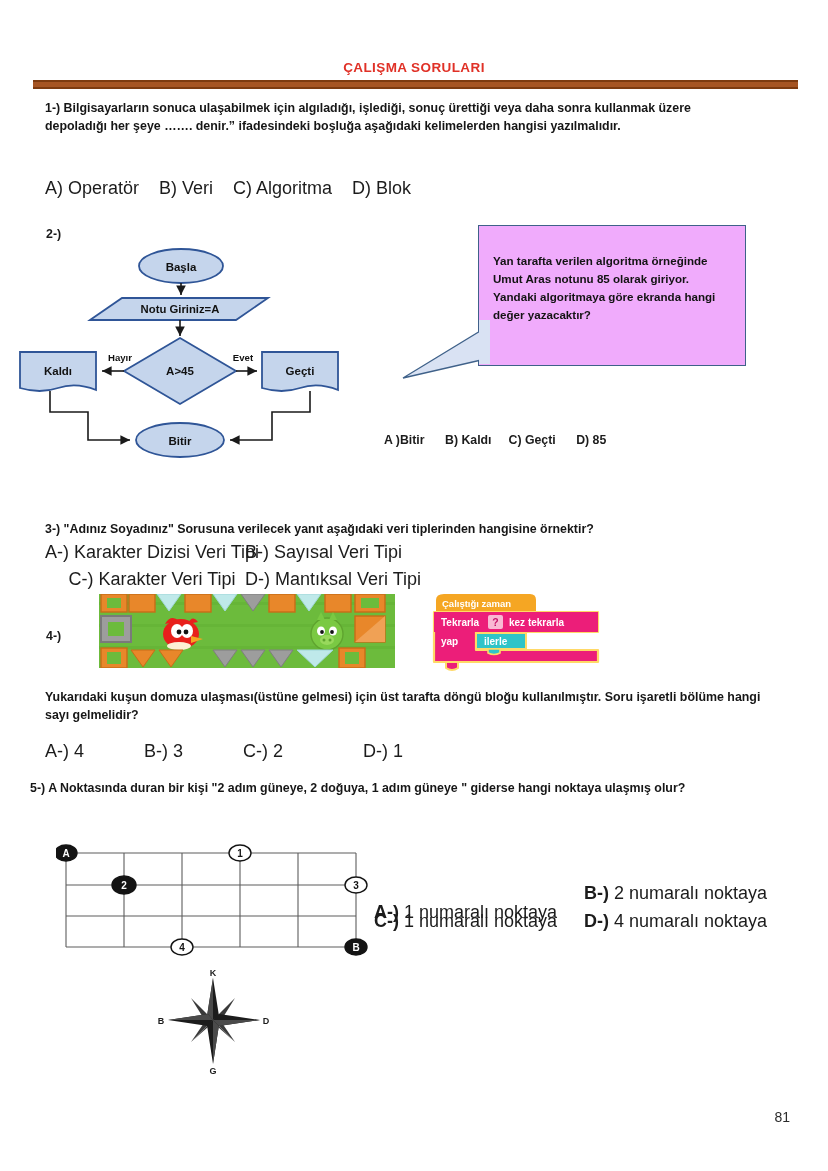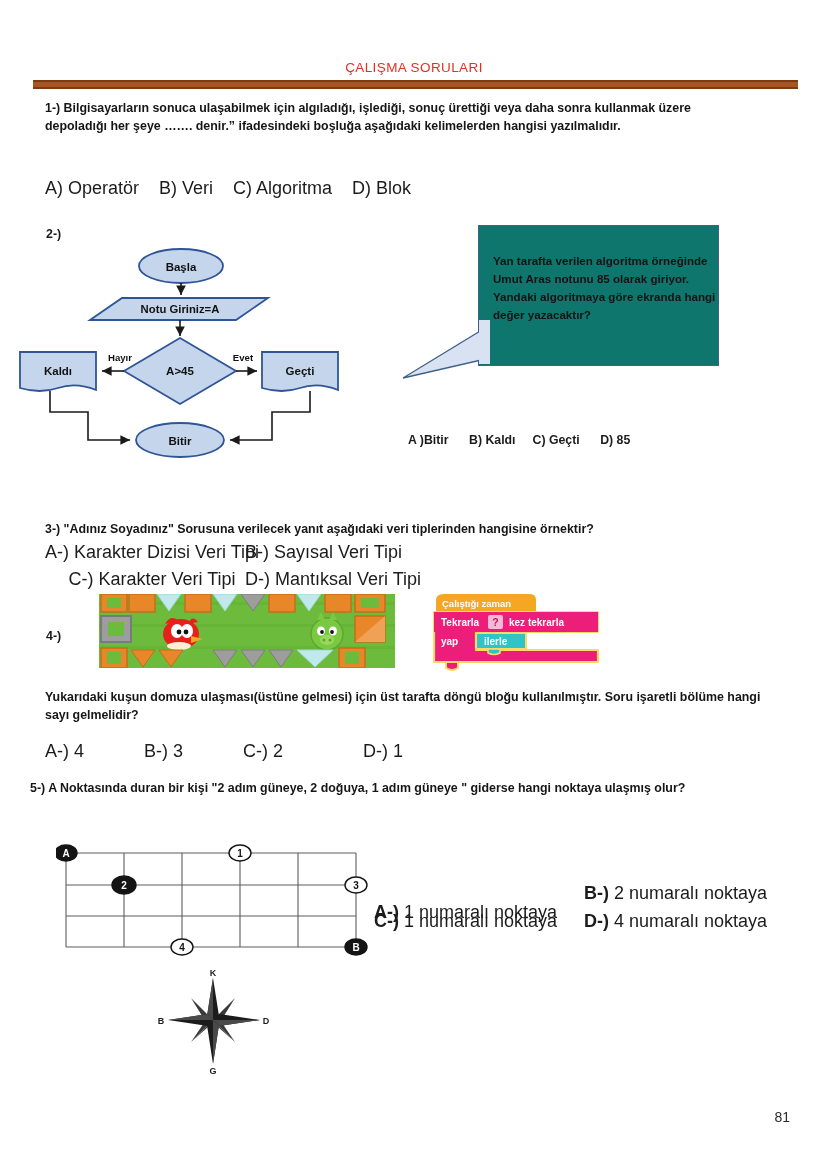--- a/index.html
+++ b/index.html
@@ -18,21 +18,21 @@
   }
 
   
   .page-title {
     position: absolute;
     top: 60px;
     left: 0;
     width: 828px;
     text-align: center;
     color: #e03127;
-    font-weight: normal;
+    font-weight: bold;
     font-size: 13.5px;
     letter-spacing: .4px;
   }
   .title-rule {
     position: absolute;
     top: 80px;
     left: 33px;
     width: 765px;
     height: 5px;
     border-top: 2px solid #7d3b10;
@@ -63,41 +63,41 @@
   }
 
   
   #flowchart { position: absolute; left: 8px; top: 236px; width: 360px; height: 230px; }
 
   
   .bubble {
     position: absolute;
     left: 478px;
     top: 225px;
-    width: 241px;
+    width: 268px;
     height: 141px;
-    background: #0f766e;
+    background: #f0abfc;
     border: 1.4px solid #3f6189;
     box-sizing: border-box;
   }
   .bubble-txt {
     position: absolute;
     left: 14px;
     top: 26px;
     width: 246px;
     font-weight: bold;
     font-size: 11.6px;
     line-height: 1.55;
     color: #131313;
     white-space: pre-line;
   }
   #bubble-tail { position: absolute; left: 395px; top: 300px; width: 95px; height: 85px; }
 
   
-  #q2-options { left: 408px; top: 431px; font-weight: bold; font-size: 12.3px; }
+  #q2-options { left: 384px; top: 431px; font-weight: bold; font-size: 12.3px; }
 
   
   #maze { position: absolute; left: 99px; top: 594px; width: 296px; height: 74px; }
 
   
   #scratch { position: absolute; left: 432px; top: 592px; width: 180px; height: 86px; }
 
   
   #grid { position: absolute; left: 56px; top: 843px; width: 318px; height: 115px; }
   

